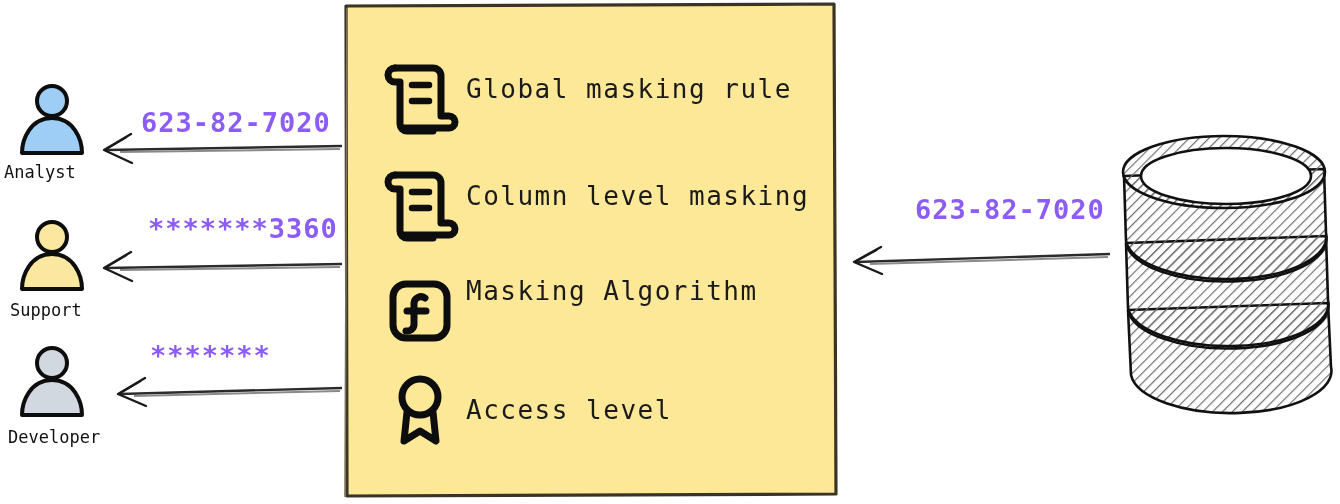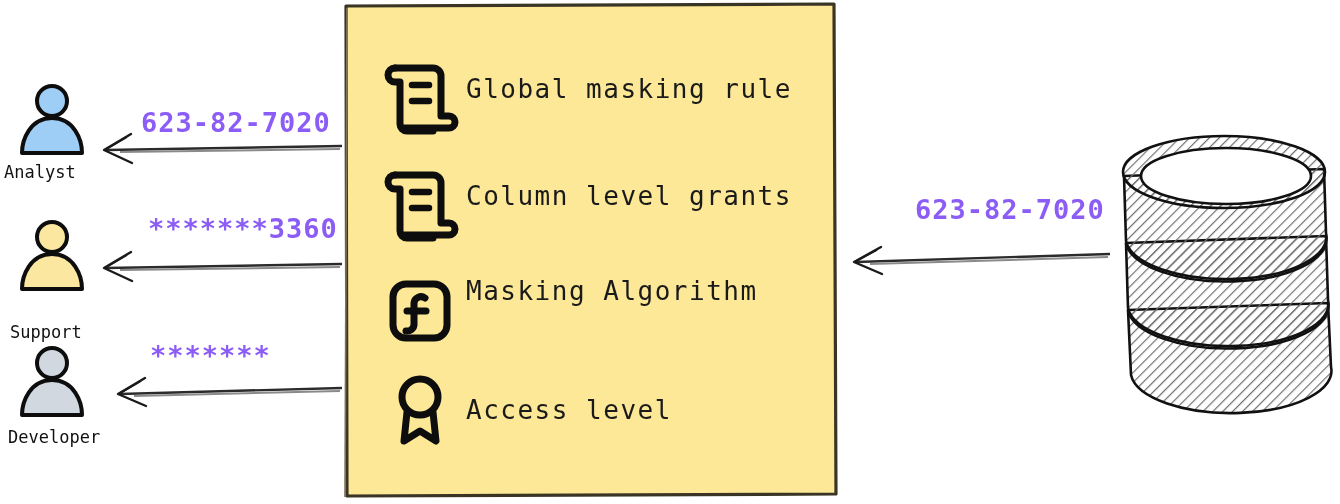--- a/index.html
+++ b/index.html
@@ -136,25 +136,25 @@
     <path d="M1126,243 a62,26 0 0 0 200,-7" fill="none" stroke="#111111" stroke-width="2.6"></path>
 
     <path d="M1124,176 L1126,241 a62,26 0 0 0 200,-8 L1324,169 Z" fill="url(#hatch)" stroke="#111111" stroke-width="2.6" stroke-linejoin="round"></path>
 
     <ellipse cx="1224" cy="172" rx="101" ry="36" fill="url(#hatch)" stroke="#111111" stroke-width="2.6"></ellipse>
     <ellipse cx="1226" cy="176" rx="85" ry="28" fill="#ffffff" stroke="#111111" stroke-width="2.6"></ellipse>
   </g>
 </svg>
 
 <div class="actor-label" style="left:4px; top:162px;">Analyst</div>
-<div class="actor-label" style="left:10px; top:300px;margin-top:22px;">Support</div>
+<div class="actor-label" style="left:10px; top:300px;">Support</div>
 <div class="actor-label" style="left:8px; top:427px;">Developer</div>
 
 <div class="flow-label" style="left:141px; top:107px;">623-82-7020</div>
 <div class="flow-label" style="left:148px; top:213px;">*******3360</div>
 <div class="flow-label" style="left:150px; top:340px;">*******</div>
 
 <div class="flow-label" style="left:915px; top:194px;">623-82-7020</div>
 
 <div class="box-item-label" style="left:466px; top:74px;text-align:right;">Global masking rule</div>
-<div class="box-item-label" style="left:466px; top:181px;">Column level grants</div>
+<div class="box-item-label" style="left:466px; top:181px;">Column level masking</div>
 <div class="box-item-label" style="left:466px; top:276px;">Masking Algorithm</div>
 <div class="box-item-label" style="left:466px; top:395px;">Access level</div>
 
 </body></html>

